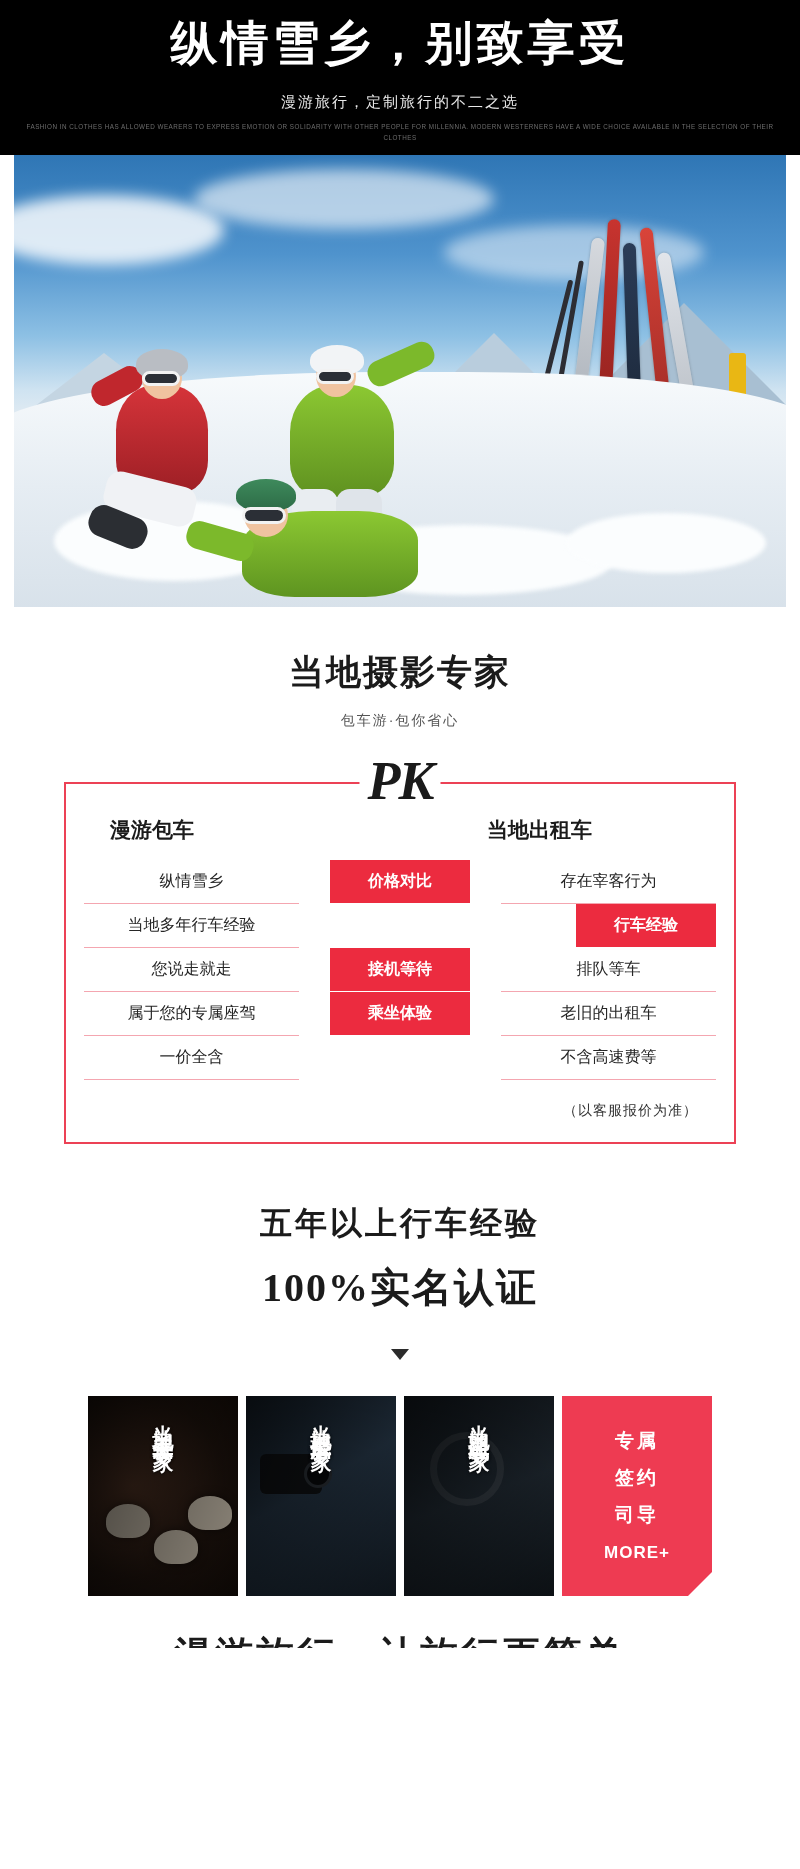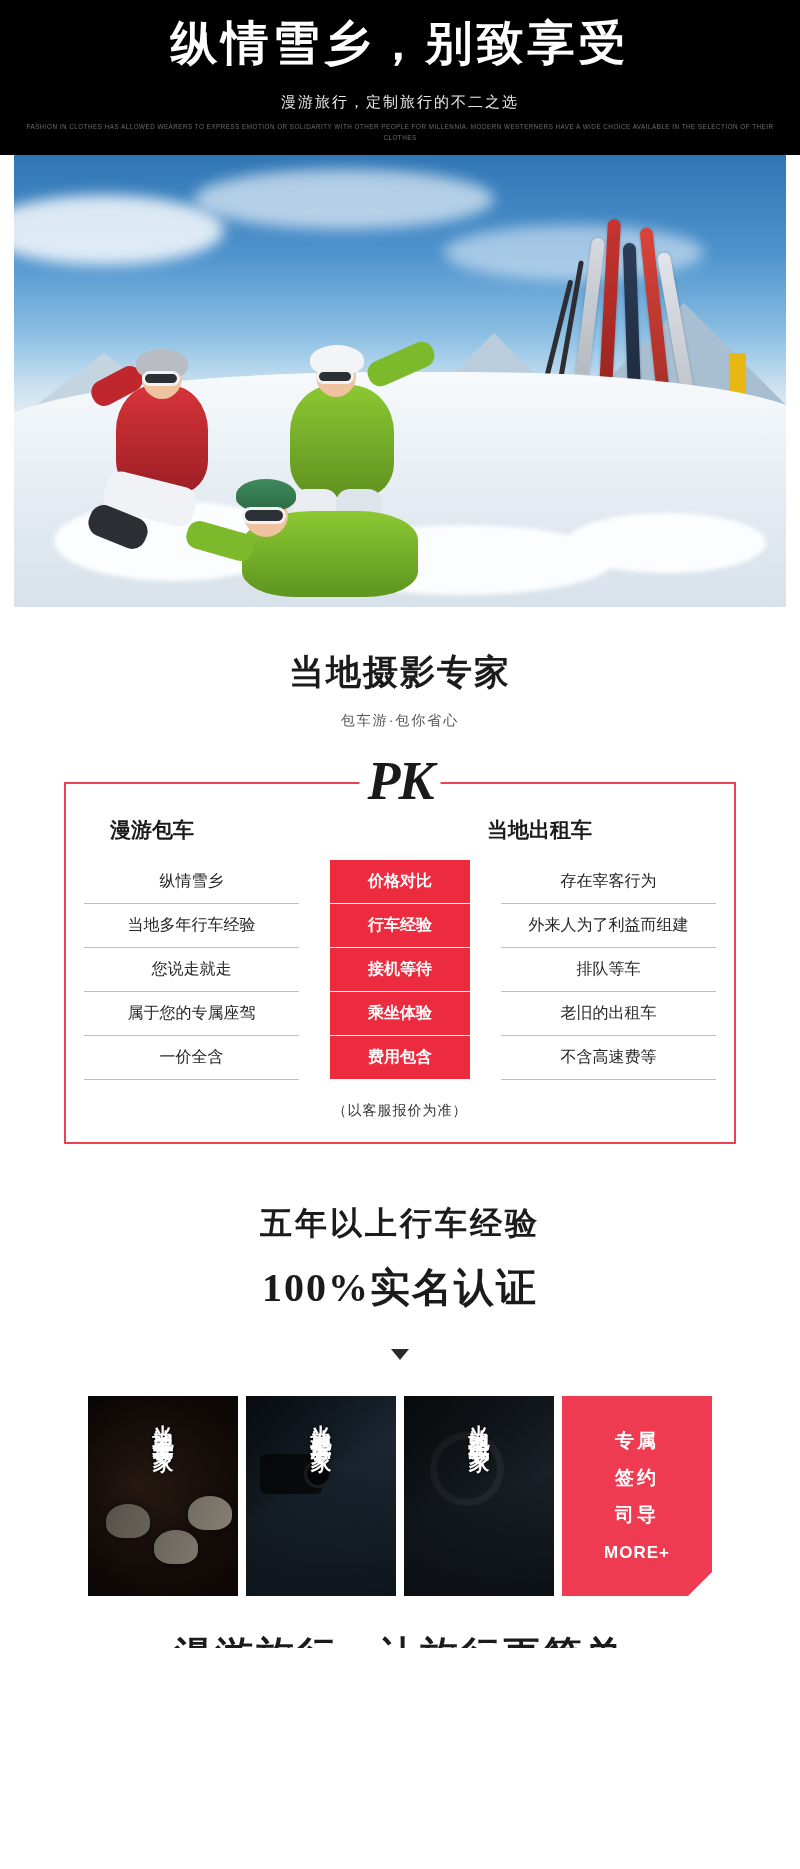--- a/index.html
+++ b/index.html
@@ -177,21 +177,21 @@
     width:140px;
     text-align:center;
     font-size:16px;
     font-weight:bold;
     color:#fff;
     background:#ec2b3f;
     padding:11px 0;
     border-bottom:1px solid #ffffff;
   }
   .pk-note {
-    text-align:center;
+    text-align:right;
     font-size:14px;
     color:#333;
     padding:22px 18px 2px;
     letter-spacing:1px;
   }
 
   
   .sec3 { width:800px; text-align:center; padding:58px 0 0; }
   .big-line1 {
     font-size:32px;
@@ -400,35 +400,33 @@
     </div>
 
     <div class="pk-row">
       <div class="pk-cell">纵情雪乡</div>
       <div class="pk-mid">价格对比</div>
       <div class="pk-cell">存在宰客行为</div>
     </div>
     <div class="pk-row">
       <div class="pk-cell">当地多年行车经验</div>
       <div class="pk-mid">行车经验</div>
-      <div class="pk-cell">外来人为了利益而组建</div>
     </div>
     <div class="pk-row">
       <div class="pk-cell">您说走就走</div>
       <div class="pk-mid">接机等待</div>
       <div class="pk-cell">排队等车</div>
     </div>
     <div class="pk-row">
       <div class="pk-cell">属于您的专属座驾</div>
       <div class="pk-mid">乘坐体验</div>
       <div class="pk-cell">老旧的出租车</div>
     </div>
     <div class="pk-row">
       <div class="pk-cell">一价全含</div>
-      <div class="pk-mid">费用包含</div>
       <div class="pk-cell">不含高速费等</div>
     </div>
 
     <div class="pk-note">（以客服报价为准）</div>
   </div>
 
   <div class="sec3">
     <div class="big-line1">五年以上行车经验</div>
     <div class="big-line2">100%实名认证</div>
     <div class="arrow-down"></div>

